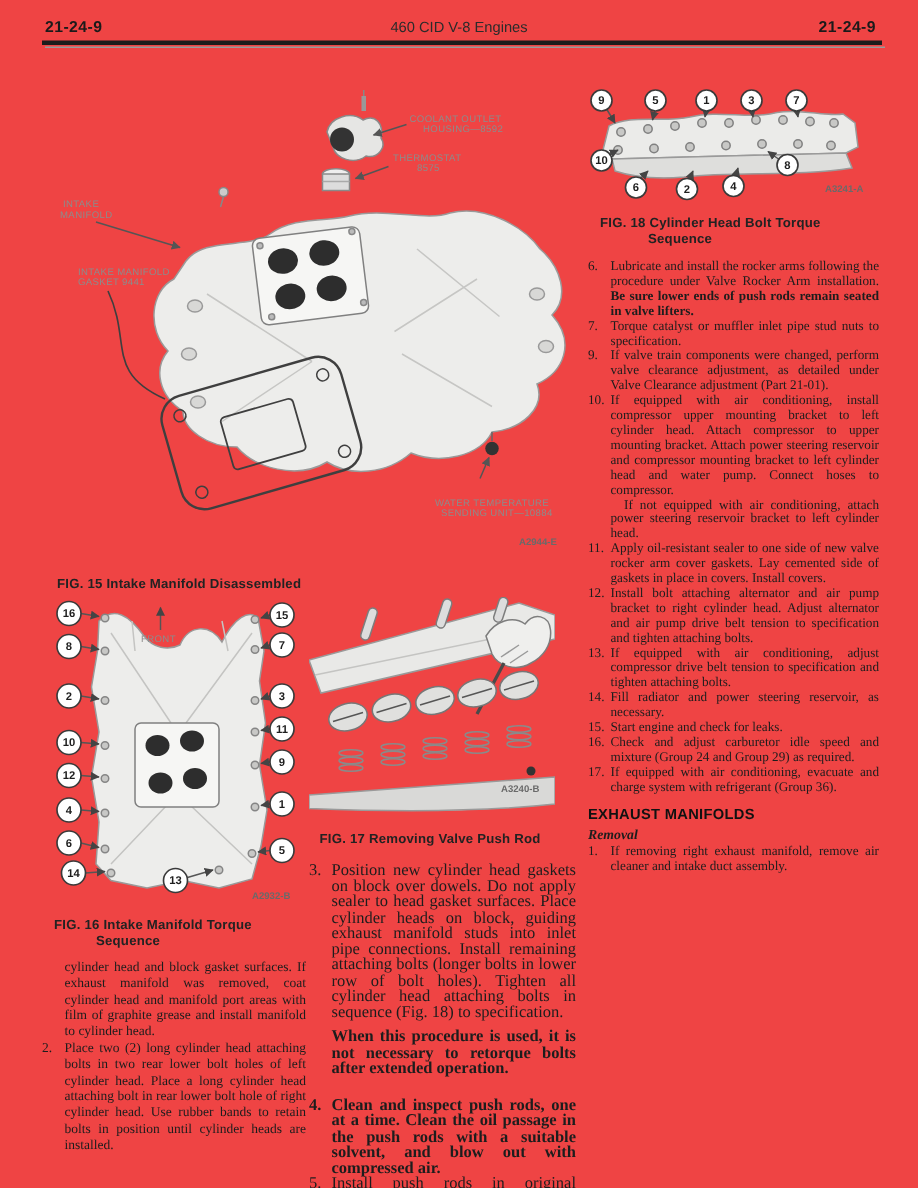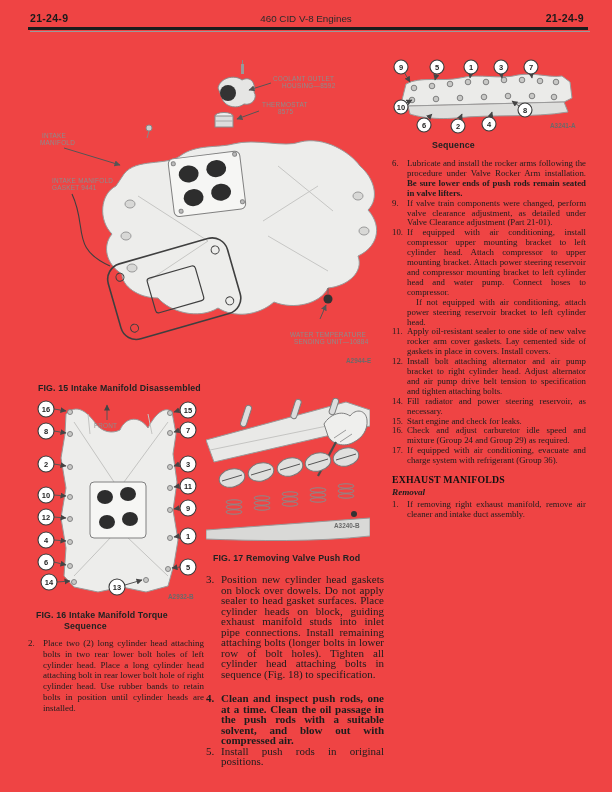--- a/index.html
+++ b/index.html
@@ -30,21 +30,21 @@
   .mid-text{margin-top:10px;width:178px;font-size:11px;line-height:10.5px;}
   .right-text{margin-top:8px;width:194px;font-size:8.8px;line-height:9.9px;}
   p{margin:0;}
   .step{padding-left:15px;text-indent:-15px;}
   .num{display:inline-block;width:15px;text-indent:0;}
   .cont{padding-left:15px;}
   .indent1{padding-left:15px;text-indent:9px;}
   .bold{font-weight:bold;}
   .note{font-weight:bold;padding-left:15px;margin-top:6px;}
   .mt{margin-top:14px;font-weight:bold;}
-  .sec-head{font-family:Liberation Serif, serif;font-weight:bold;font-size:9.8px;
+  .sec-head{font-family:Liberation Sans, sans-serif;font-weight:bold;font-size:9.8px;
             letter-spacing:.2px;margin:9px 0 3px 0;color:#111;}
   .sub-head{font-weight:bold;font-style:italic;font-size:9.2px;margin:1px 0 2px 0;}
   
   .flbl{font-family:"Liberation Sans",sans-serif;font-size:6.4px;fill:#8c8c8c;letter-spacing:.25px;}
   .fcode{font-family:"Liberation Sans",sans-serif;font-weight:bold;font-size:6.4px;fill:#6a6a6a;}
   .cnum{font-family:"Liberation Sans",sans-serif;font-weight:bold;font-size:7.5px;fill:#1e1e1e;text-anchor:middle;}
 </style>
 </head>
 <body>
 
@@ -232,20 +232,21 @@
         <text class="cnum" x="160" y="120.5">9</text>
         <text class="cnum" x="160" y="148.5">1</text>
         <text class="cnum" x="160" y="179.5">5</text>
         <text class="cnum" x="89" y="199.5">13</text>
       </g>
       <text class="fcode" x="140" y="209">A2932-B</text>
     </svg>
     <div class="fig-caption cap1">FIG. 16 Intake Manifold Torque</div>
     <div class="fig-caption cap2">Sequence</div>
     <div class="left-text txt">
+      <p class="cont">cylinder head and block gasket surfaces. If exhaust manifold was removed, coat cylinder head and manifold port areas with film of graphite grease and install manifold to cylinder head.</p>
       <p class="step"><span class="num">2.</span><span>Place two (2) long cylinder head attaching bolts in two rear lower bolt holes of left cylinder head. Place a long cylinder head attaching bolt in rear lower bolt hole of right cylinder head. Use rubber bands to retain bolts in position until cylinder heads are installed.</span></p>
     </div>
   </div>
 
   <div class="fig17col">
     <svg width="164" height="146" viewBox="0 0 164 146">
       <polygon points="0,42 140,4 164,12 164,28 8,64" fill="#e9e9e7" stroke="#9a9a9a"></polygon>
       <line x1="4" y1="52" x2="160" y2="20" stroke="#c4c4c2"></line>
       <g fill="#ddd" stroke="#7d7d7d">
         <g transform="rotate(18 40 18)">
@@ -305,20 +306,21 @@
           <ellipse cx="140" cy="93" rx="8" ry="2.2"></ellipse>
           <ellipse cx="140" cy="98" rx="8" ry="2.2"></ellipse>
       </g>
       <circle cx="148" cy="116" r="3" fill="#333"></circle>
       <path d="M0,132 L164,120 L164,138 C110,144 50,143 0,141 Z" fill="#d9d9d7" stroke="#9a9a9a"></path>
       <text class="fcode" x="128" y="130">A3240-B</text>
     </svg>
     <div class="fig-caption">FIG. 17 Removing Valve Push Rod</div>
     <div class="mid-text txt">
       <p class="step"><span class="num">3.</span><span>Position new cylinder head gaskets on block over dowels. Do not apply sealer to head gasket surfaces. Place cylinder heads on block, guiding exhaust manifold studs into inlet pipe connections. Install remaining attaching bolts (longer bolts in lower row of bolt holes). Tighten all cylinder head attaching bolts in sequence (Fig. 18) to specification.</span></p>
+      <p class="note">When this procedure is used, it is not necessary to retorque bolts after extended operation.</p>
       <p class="step mt"><span class="num">4.</span><span>Clean and inspect push rods, one at a time. Clean the oil passage in the push rods with a suitable solvent, and blow out with compressed air.</span></p>
       <p class="step"><span class="num">5.</span><span>Install push rods in original positions.</span></p>
     </div>
   </div>
 
   <div class="rightcol">
     <svg width="192" height="80" viewBox="0 0 192 80">
       <defs>
         <marker id="ah18" markerWidth="7" markerHeight="7" refX="5.5" refY="3" orient="auto">
           <path d="M0,0 L6,3 L0,6 Z" fill="#444"></path>
@@ -375,29 +377,32 @@
         <text class="cnum" x="109" y="13.5">3</text>
         <text class="cnum" x="139" y="13.5">7</text>
         <text class="cnum" x="9" y="53.5">10</text>
         <text class="cnum" x="133" y="56.5">8</text>
         <text class="cnum" x="32" y="71.5">6</text>
         <text class="cnum" x="66" y="72.5">2</text>
         <text class="cnum" x="97" y="70.5">4</text>
       </g>
       <text class="fcode" x="158" y="72">A3241-A</text>
     </svg>
+    <div class="fig-caption cap1">FIG. 18 Cylinder Head Bolt Torque</div>
     <div class="fig-caption cap2">Sequence</div>
 
     <div class="right-text txt">
       <p class="step"><span class="num">6.</span><span>Lubricate and install the rocker arms following the procedure under Valve Rocker Arm installation. </span><span class="bold">Be sure lower ends of push rods remain seated in valve lifters.</span></p>
+      <p class="step"><span class="num">7.</span><span>Torque catalyst or muffler inlet pipe stud nuts to specification.</span></p>
       <p class="step"><span class="num">9.</span><span>If valve train components were changed, perform valve clearance adjustment, as detailed under Valve Clearance adjustment (Part 21-01).</span></p>
       <p class="step"><span class="num">10.</span><span>If equipped with air conditioning, install compressor upper mounting bracket to left cylinder head. Attach compressor to upper mounting bracket. Attach power steering reservoir and compressor mounting bracket to left cylinder head and water pump. Connect hoses to compressor.</span></p>
       <p class="indent1">If not equipped with air conditioning, attach power steering reservoir bracket to left cylinder head.</p>
       <p class="step"><span class="num">11.</span><span>Apply oil-resistant sealer to one side of new valve rocker arm cover gaskets. Lay cemented side of gaskets in place in covers. Install covers.</span></p>
       <p class="step"><span class="num">12.</span><span>Install bolt attaching alternator and air pump bracket to right cylinder head. Adjust alternator and air pump drive belt tension to specification and tighten attaching bolts.</span></p>
+      <p class="step"><span class="num">13.</span><span>If equipped with air conditioning, adjust compressor drive belt tension to specification and tighten attaching bolts.</span></p>
       <p class="step"><span class="num">14.</span><span>Fill radiator and power steering reservoir, as necessary.</span></p>
       <p class="step"><span class="num">15.</span><span>Start engine and check for leaks.</span></p>
       <p class="step"><span class="num">16.</span><span>Check and adjust carburetor idle speed and mixture (Group 24 and Group 29) as required.</span></p>
       <p class="step"><span class="num">17.</span><span>If equipped with air conditioning, evacuate and charge system with refrigerant (Group 36).</span></p>
       <div class="sec-head">EXHAUST MANIFOLDS</div>
       <div class="sub-head">Removal</div>
       <p class="step"><span class="num">1.</span><span>If removing right exhaust manifold, remove air cleaner and intake duct assembly.</span></p>
     </div>
   </div>
 

